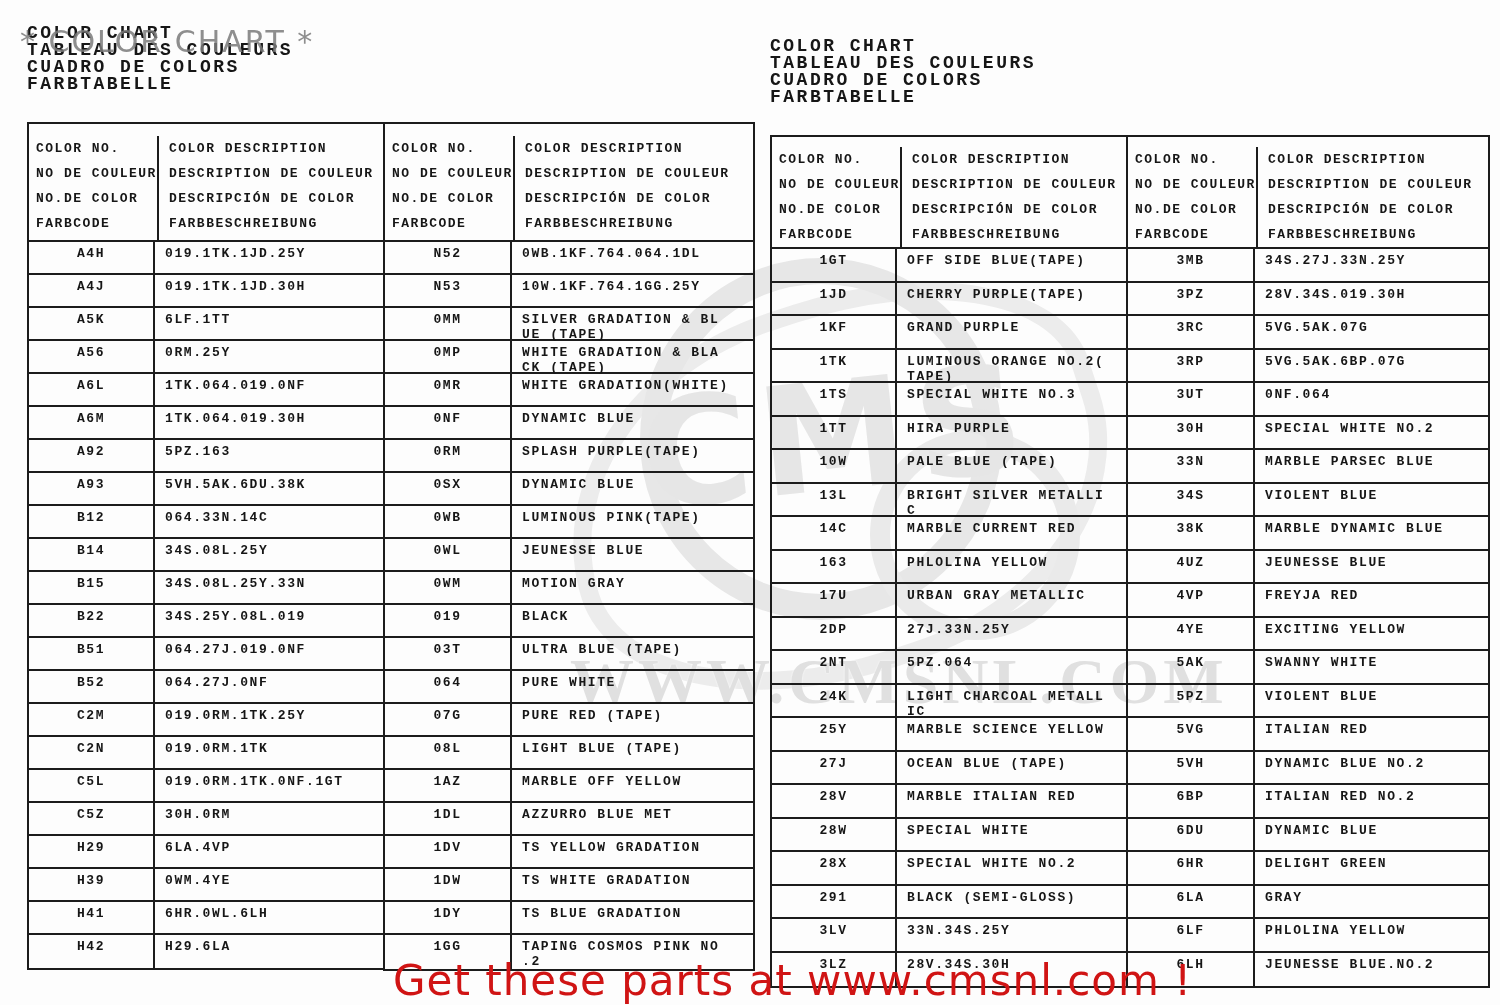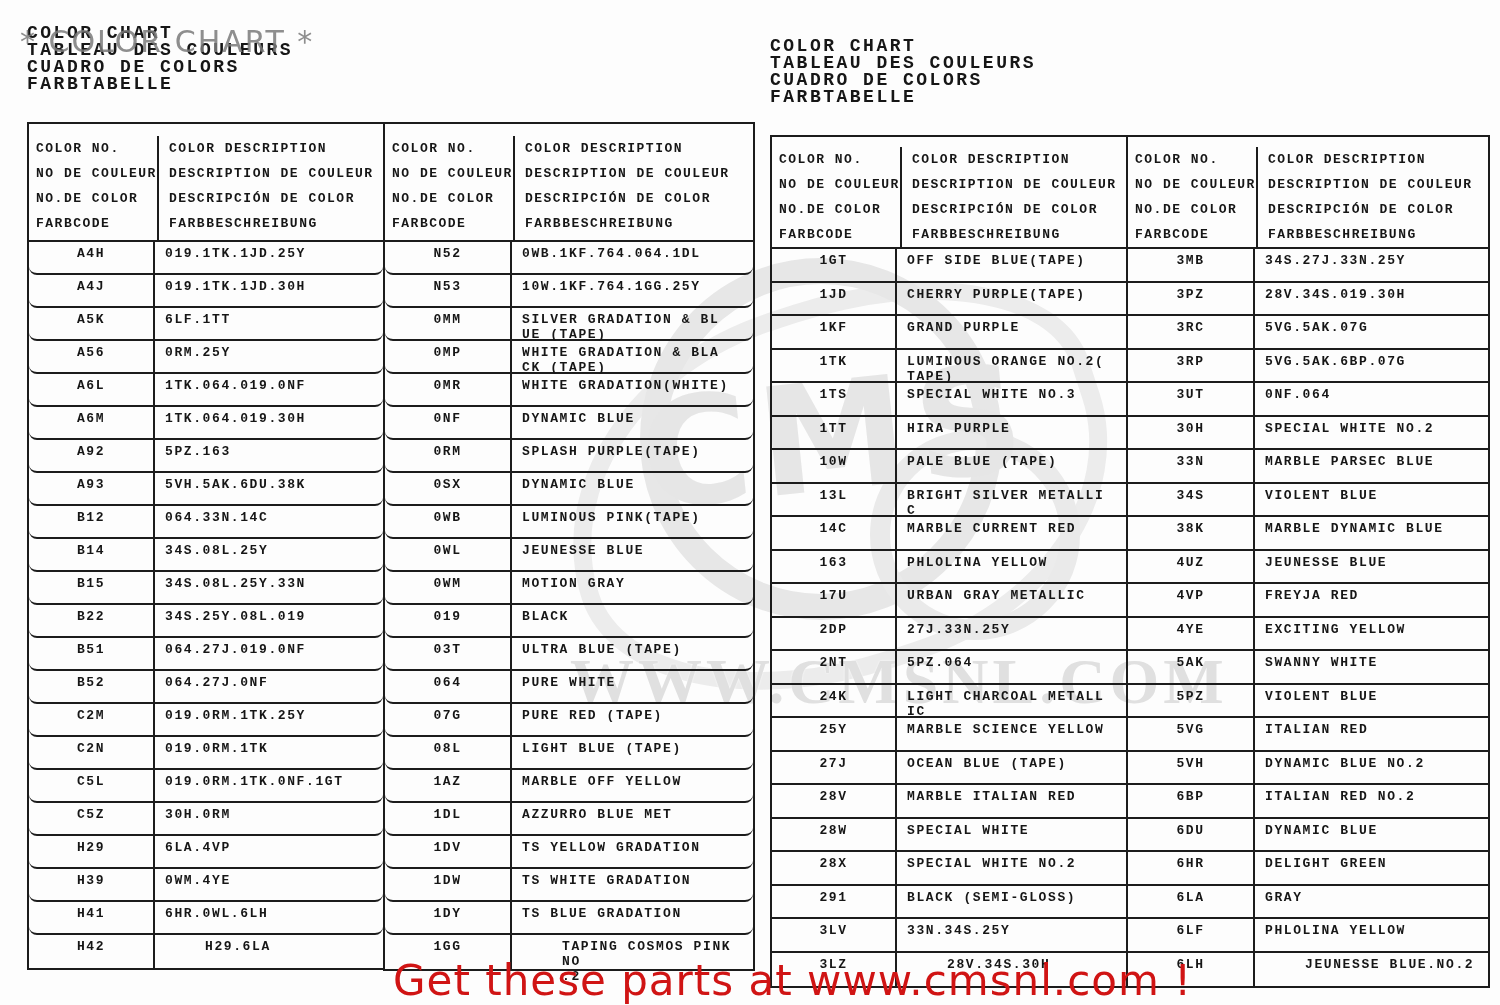--- a/index.html
+++ b/index.html
@@ -39,22 +39,22 @@
   .thead .c1,.trow .c1{border-right:2px solid #1c1c1c;box-sizing:border-box;}
   .c1{flex:0 0 var(--c1w);}
   .c2{flex:1 1 auto;min-width:0;}
   .thead .hline{font-weight:bold;font-size:13px;letter-spacing:1.5px;
     line-height:25px;white-space:nowrap;overflow:visible;}
   .thead .c1 .hline{padding-left:7px;}
   .thead .c2 .hline{padding-left:10px;}
   .lt .thead{height:118px;padding-top:12px;}
   .rt .thead{height:112px;padding-top:10px;}
   .trow{display:flex;border-bottom:2px solid #1c1c1c;box-sizing:border-box;overflow:visible;}
-  .trow:last-child{border-bottom:none;gap:40px;}
-  .lt .trow{height:33px;border-radius:8px;}
+  .trow:last-child{border-bottom:none;}
+  .lt .trow{height:33px;}
   .rt .trow{height:33.5px;}
   #lt-b .trow:last-child{height:34px;}
   .trow .c1{font-weight:bold;font-size:13px;letter-spacing:1.6px;
     text-align:center;padding-top:4px;}
   .trow .c2{font-weight:bold;font-size:13px;letter-spacing:1.6px;
     padding:4px 4px 0 10px;line-height:15px;white-space:pre-line;word-break:break-all;}
   
   .footer-text{position:absolute;z-index:5;left:393px;top:956px;
     font-family:"DejaVu Sans","Liberation Sans",sans-serif;
     font-size:42px;letter-spacing:1px;color:#d01414;white-space:nowrap;}

